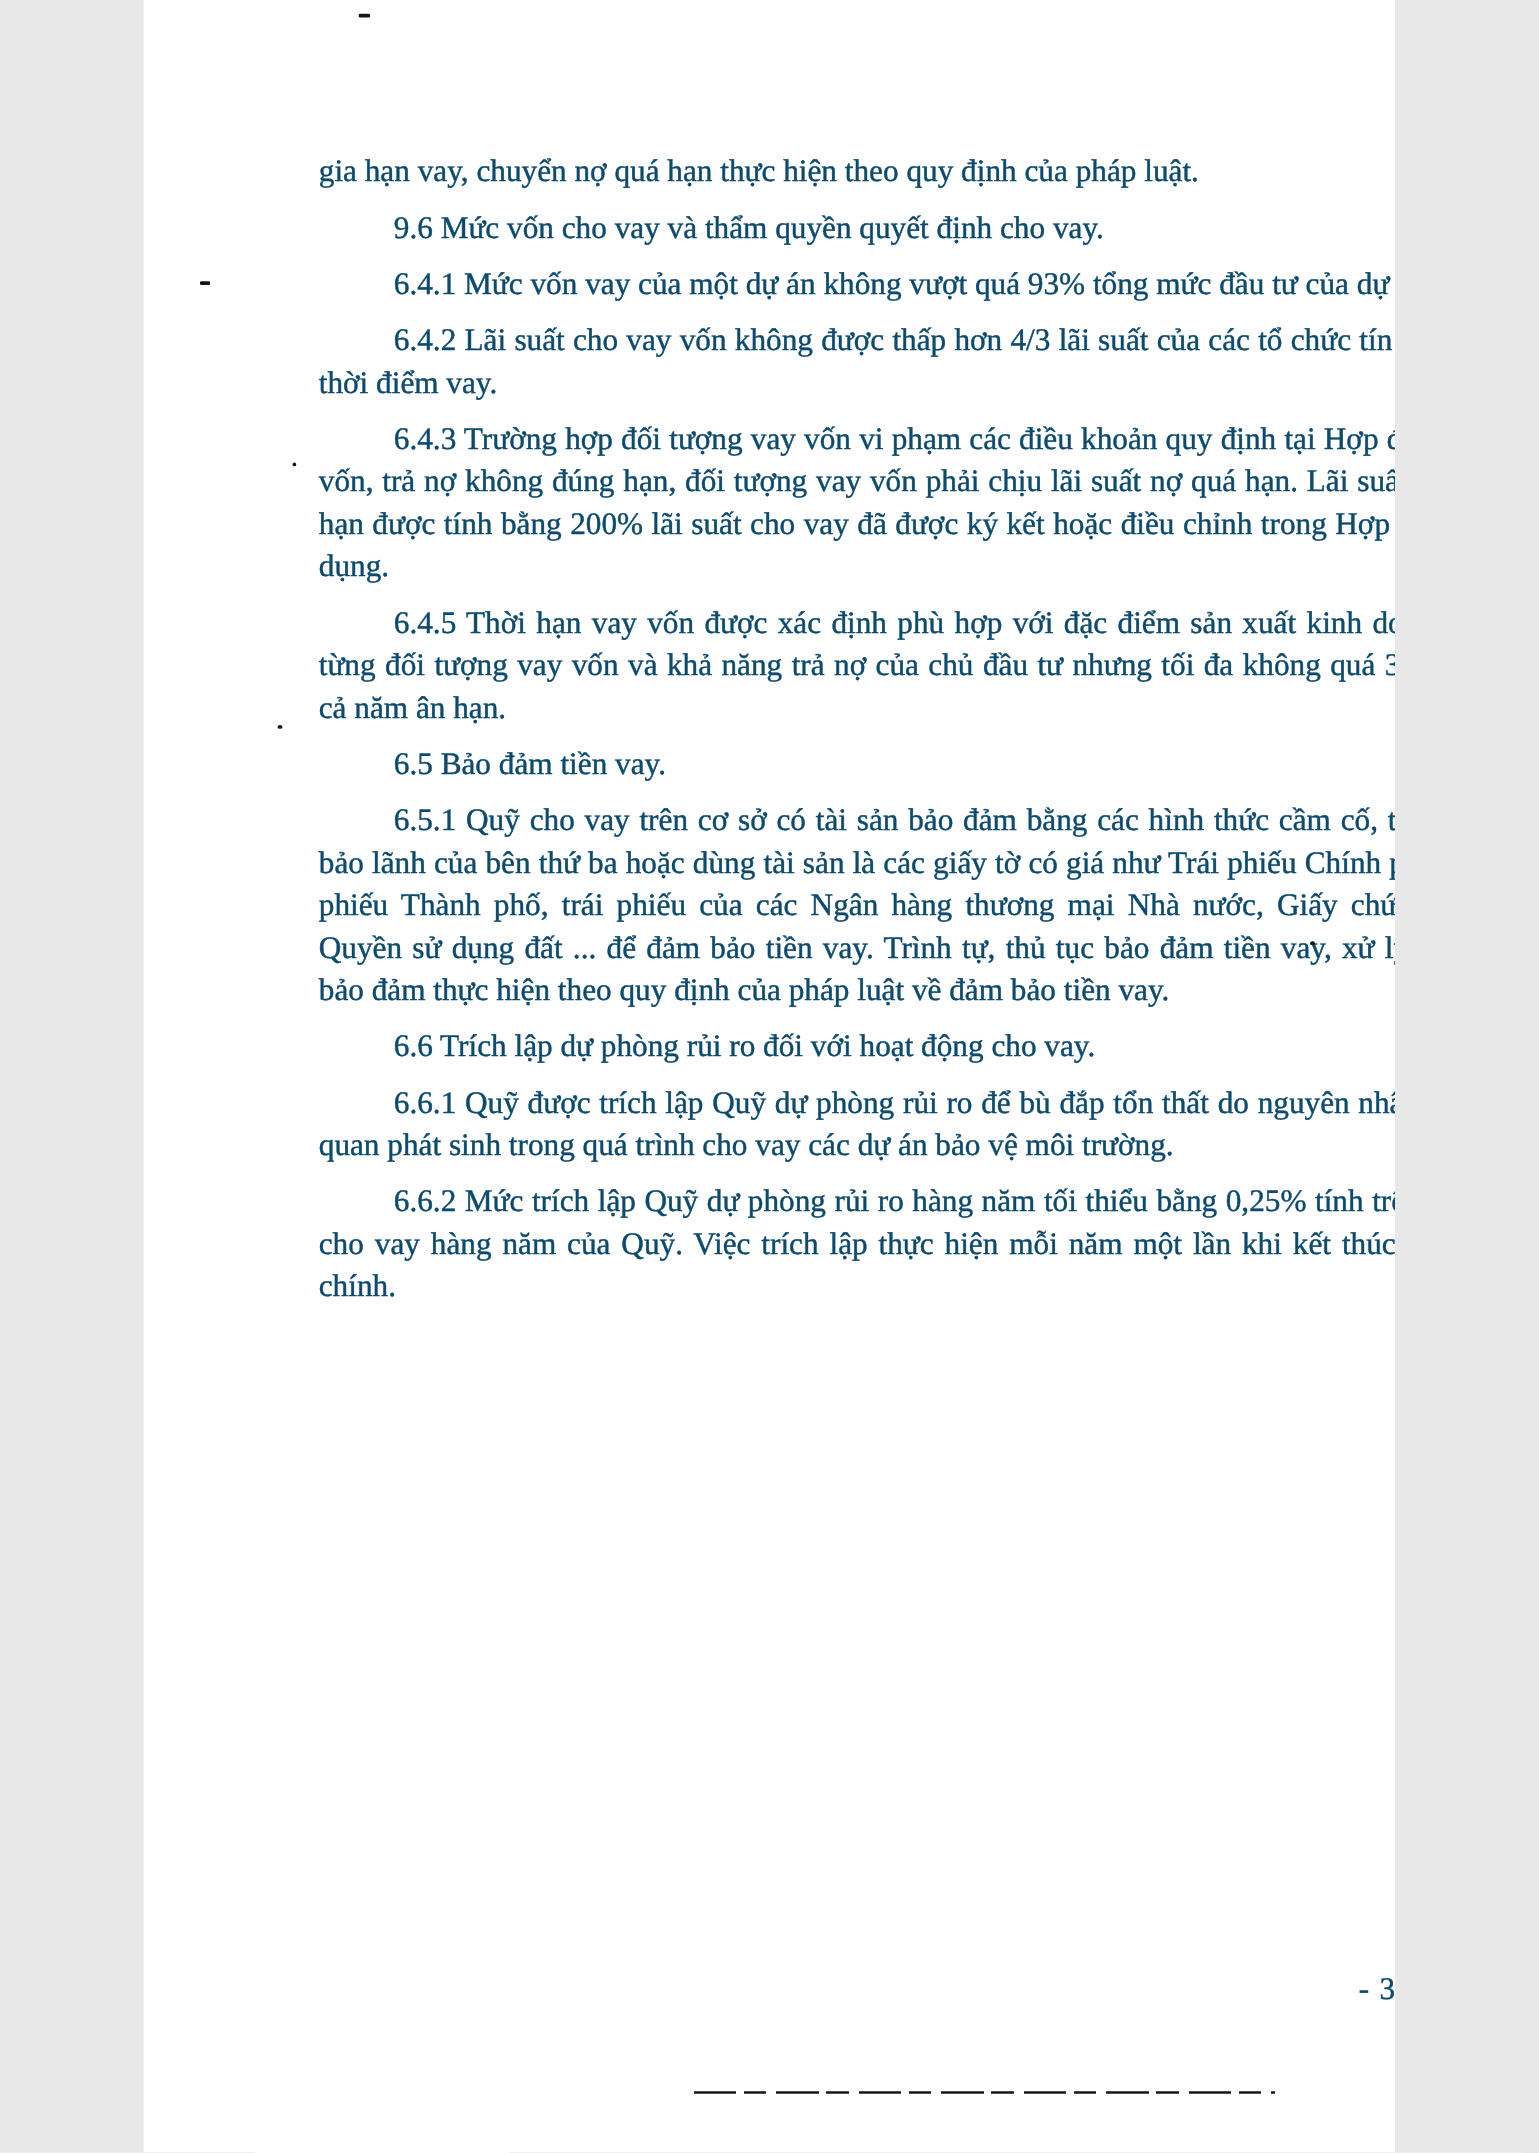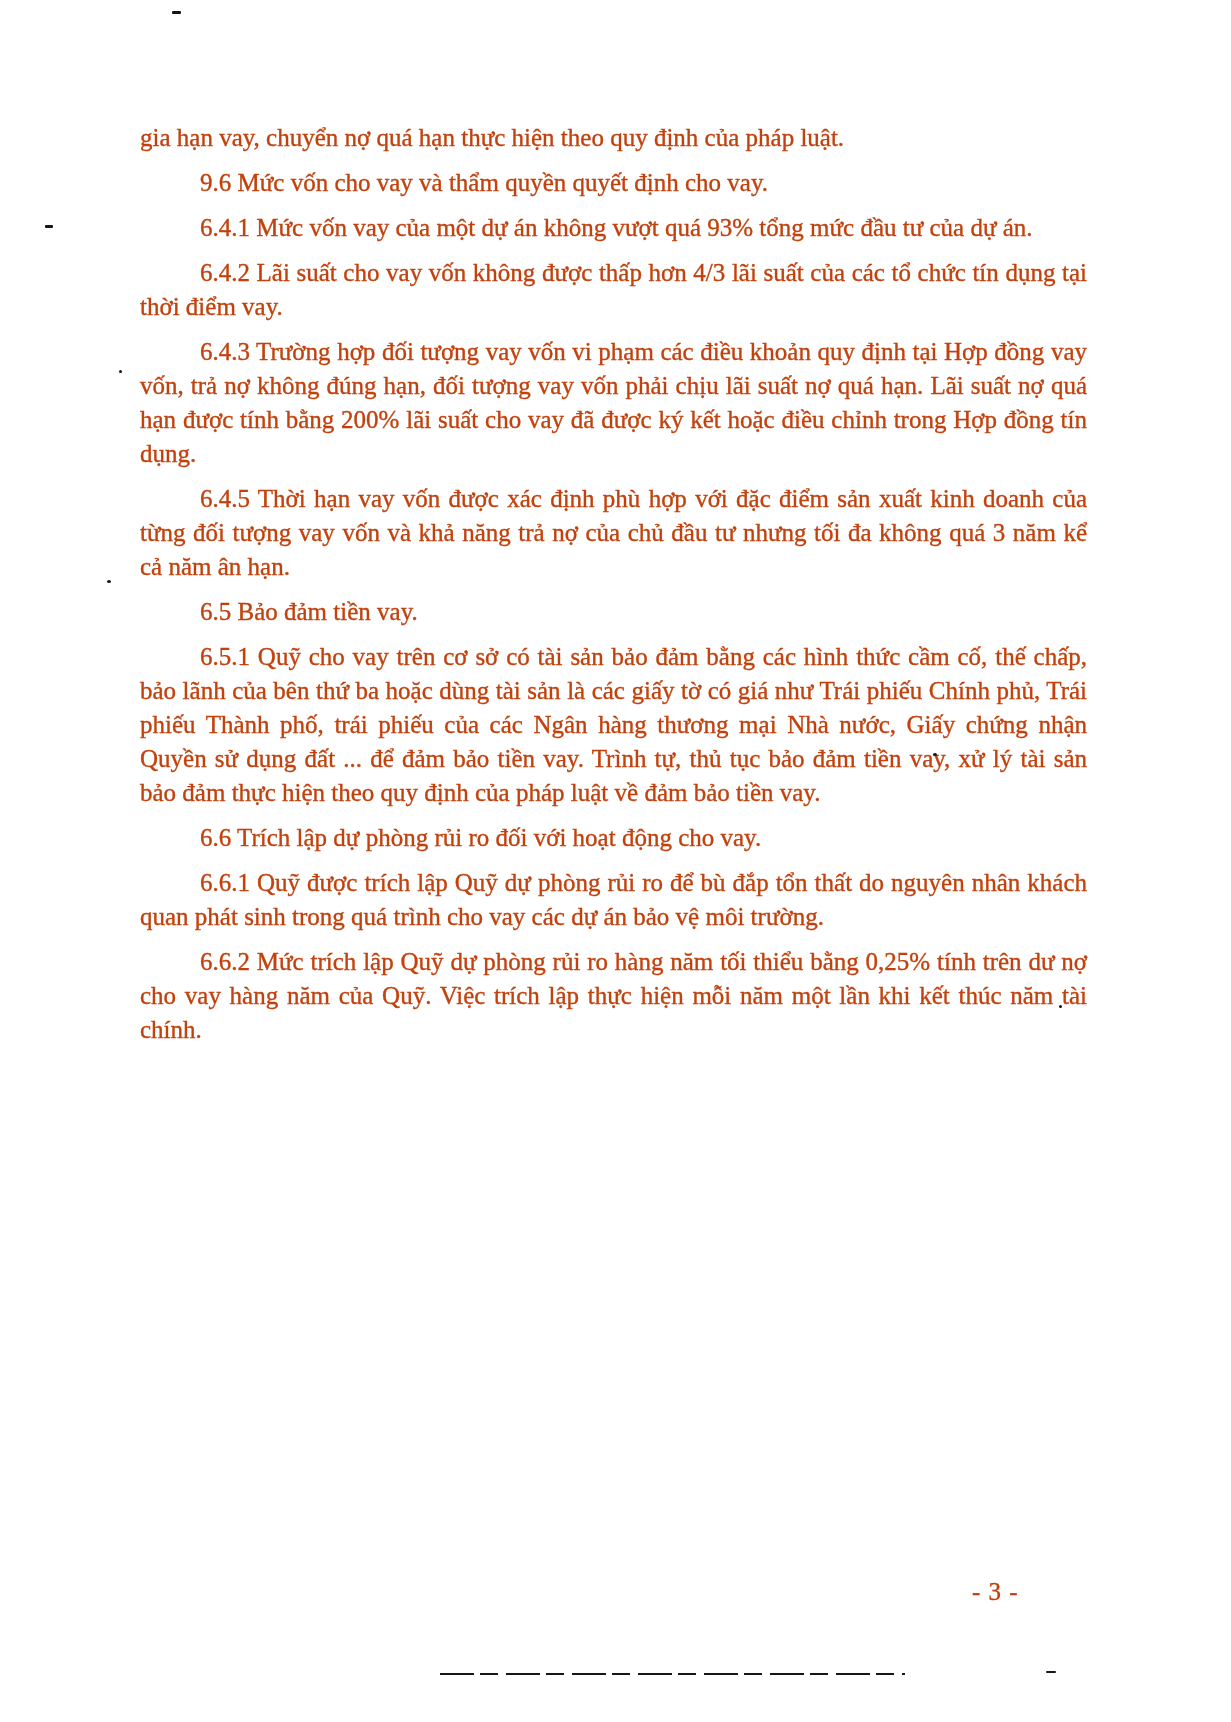--- a/index.html
+++ b/index.html
@@ -2,26 +2,26 @@
 <html><head>
 <meta charset="utf-8">
 <style>
   html, body {
     margin: 0;
     padding: 0;
     background: #e8e8e8;
   }
   .page {
     position: relative;
-    width: 1231px;
+    width: 1001px;
     height: 1722px;
     margin: 0 auto;
     background: #ffffff;
     font-family: "Liberation Serif", "DejaVu Serif", serif;
-    color: #c2410c;
+    color: #0c4a6e;
     overflow: hidden;
   }
   .body-text {
     position: absolute;
     left: 140px;
     top: 121px;
     width: 947px;
     font-size: 25px;
     line-height: 34px;
     text-align: justify;

